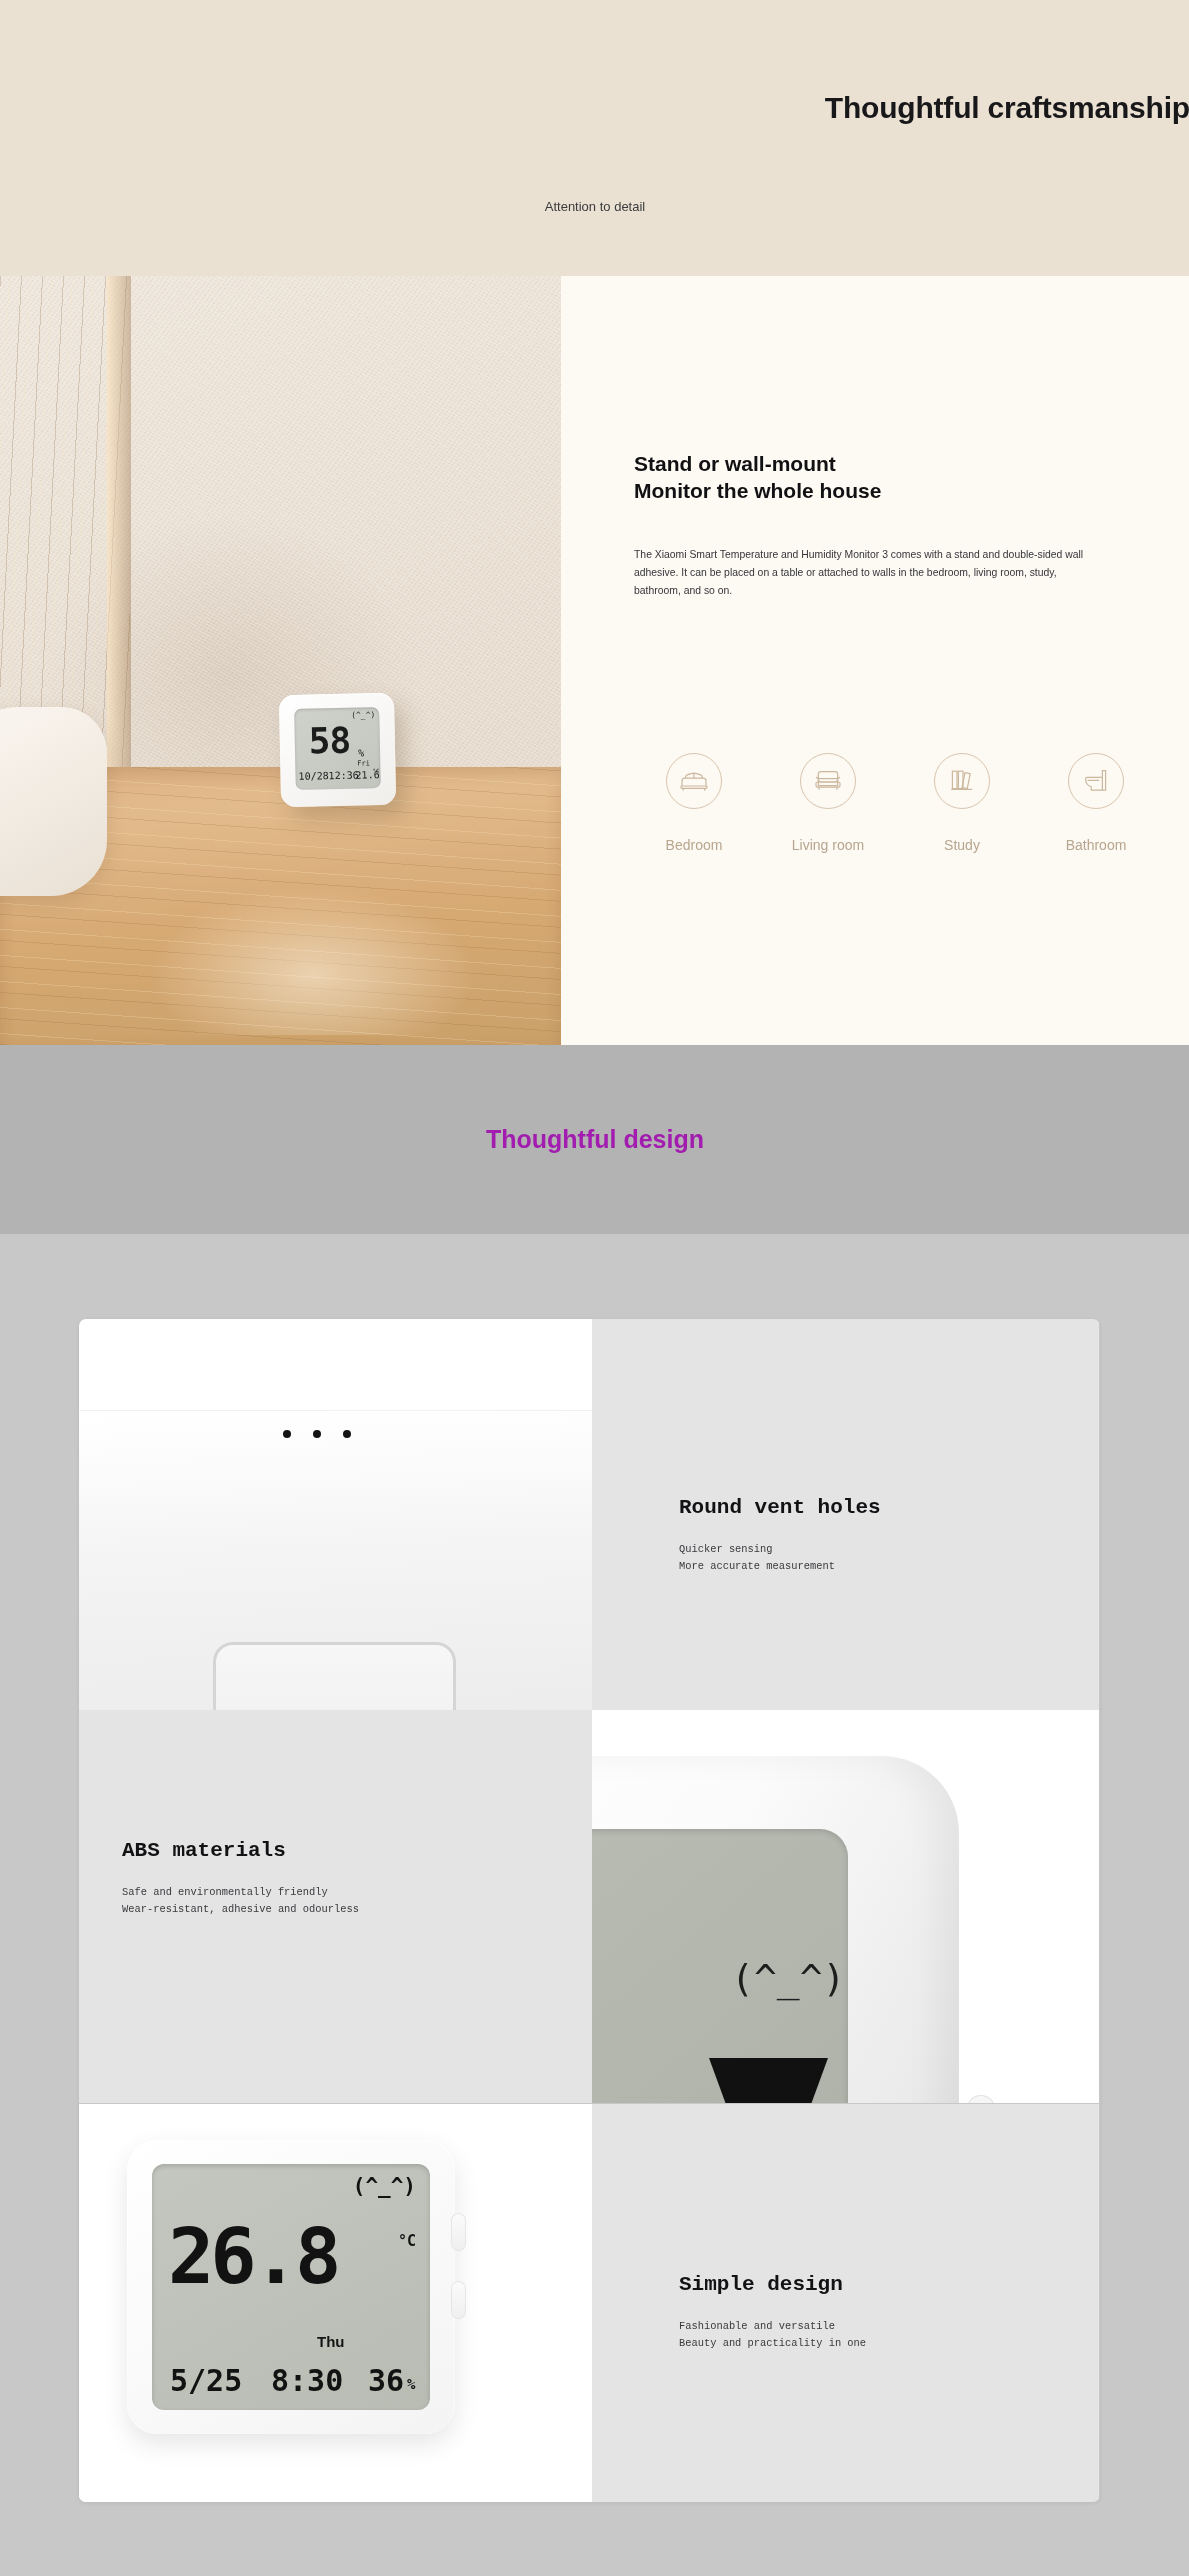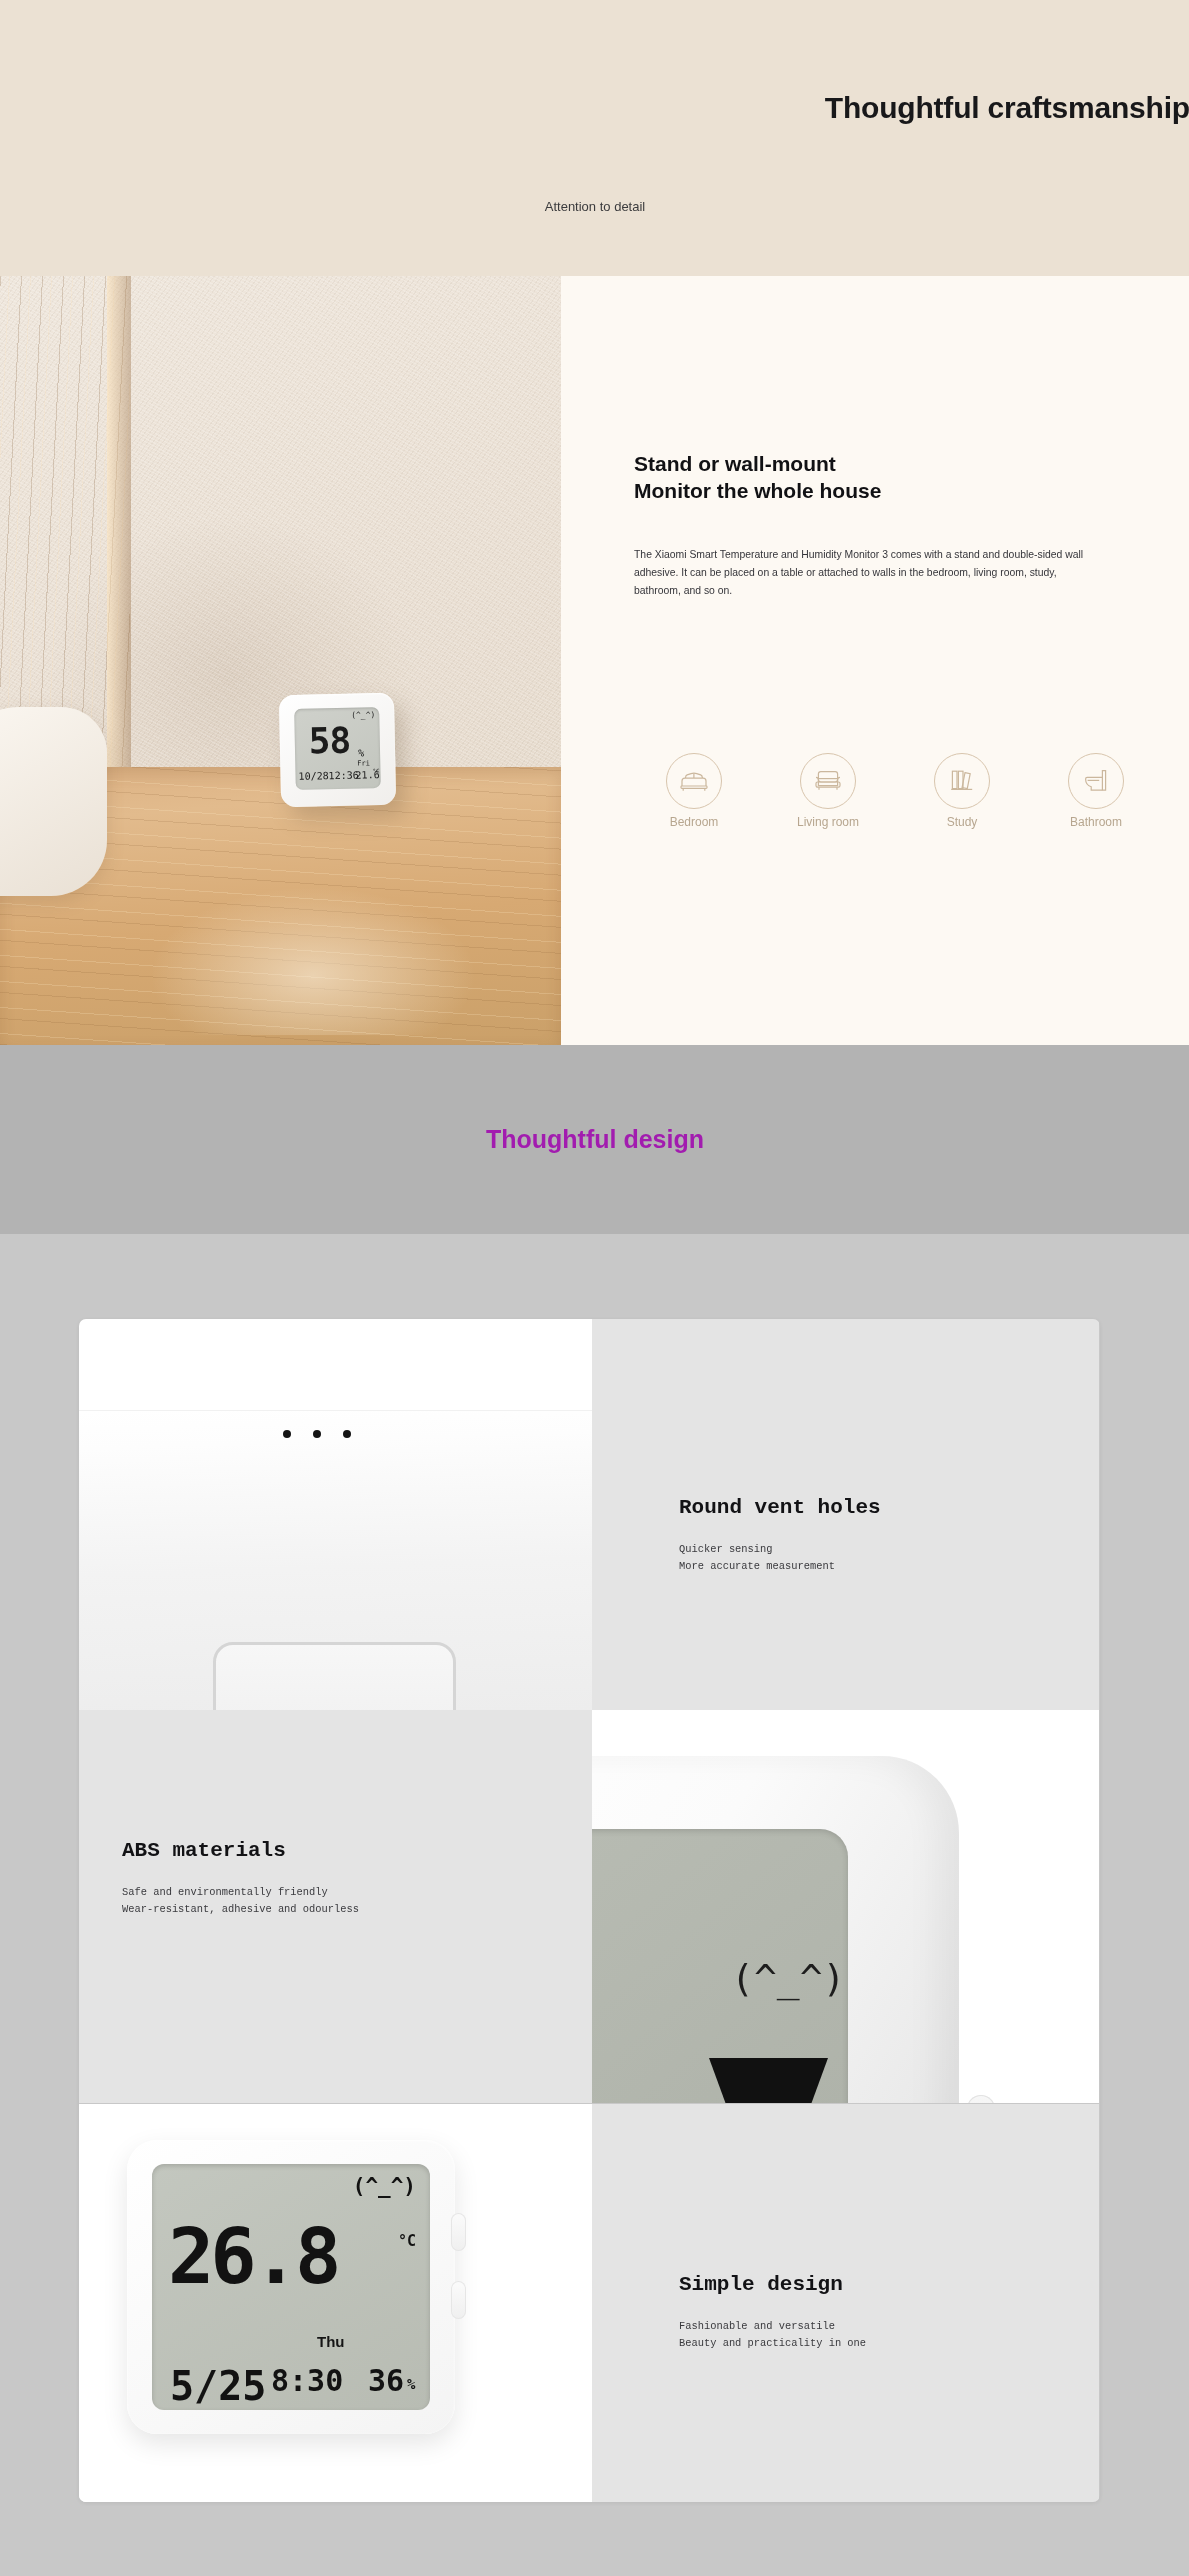--- a/index.html
+++ b/index.html
@@ -119,21 +119,21 @@
   .rooms{
     position:absolute; left:66px; top:477px; width:536px;
     display:flex; gap:0;
   }
   .room{ width:153px; text-align:center; }
   .room-circ{
     width:56px; height:56px; margin:0 auto; border-radius:50%;
     border:1.3px solid #d8c5ad;
     display:flex; align-items:center; justify-content:center;
   }
-  .room-lbl{ margin-top:6px; font-size:12px; color:#b7a68f; }
+  .room-lbl{ margin-top:28px; font-size:14px; color:#b7a68f; }
 
   
   .band2{
     position:absolute; left:0; top:1045px; width:1190px; height:190px;
     background:#b3b3b3;
   }
   .band2-title{
     position:absolute; left:0; top:1125px; width:1190px; text-align:center;
     font-size:25px; font-weight:bold; color:#a21caf;
   }
@@ -367,21 +367,21 @@
   </div>
 
   <div class="cell cell-photo" style="left:0; top:785px; width:513px; height:398px;">
     <div class="big-wrap">
       <div class="big-dev">
         <div class="big-screen">
           <div class="seg" style="position:absolute; right:14px; top:10px; font-size:21px;">(^_^)</div>
           <div class="seg" style="position:absolute; left:16px; top:48px; font-size:77px; letter-spacing:-4px;">26.8</div>
           <div class="seg" style="position:absolute; right:14px; top:68px; font-size:15px;">°C</div>
           <div style="position:absolute; left:165px; top:169px; font-size:15px; font-weight:bold; color:#151515; font-family:'Liberation Sans',sans-serif;">Thu</div>
-          <div class="seg" style="position:absolute; left:18px; top:199px; font-size:40px;">5/25</div>
+          <div class="seg" style="position:absolute; left:18px; top:199px; font-size:30px;">5/25</div>
           <div class="seg" style="position:absolute; left:119px; top:199px; font-size:30px;">8:30</div>
           <div class="seg" style="position:absolute; left:216px; top:199px; font-size:30px;">36</div>
           <div class="seg" style="position:absolute; left:255px; top:212px; font-size:14px;">%</div>
         </div>
       </div>
       <div class="big-btn" style="top:109px;"></div>
       <div class="big-btn" style="top:177px;"></div>
     </div>
   </div>
 

